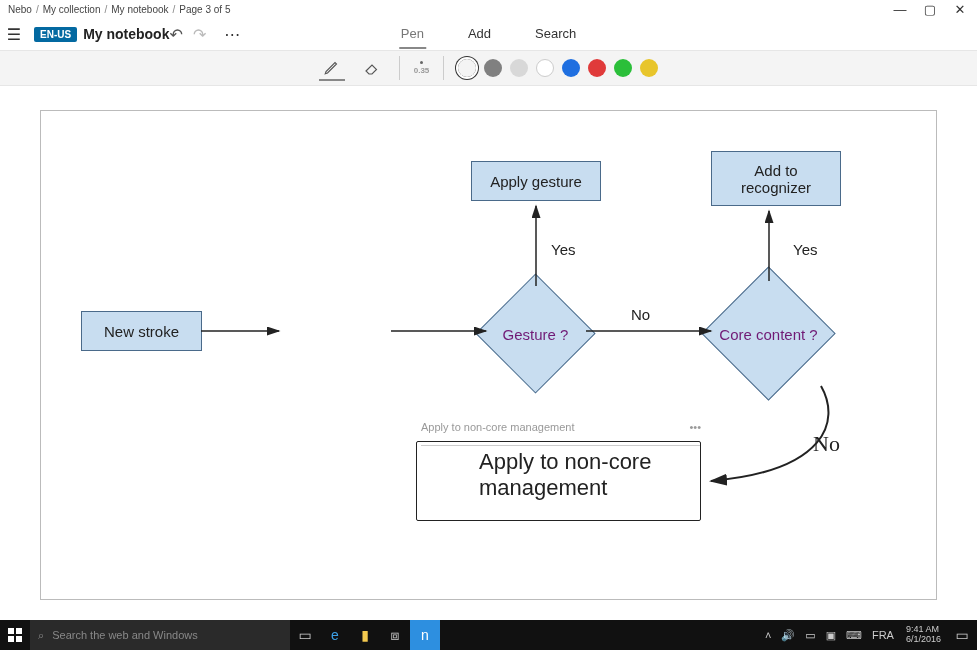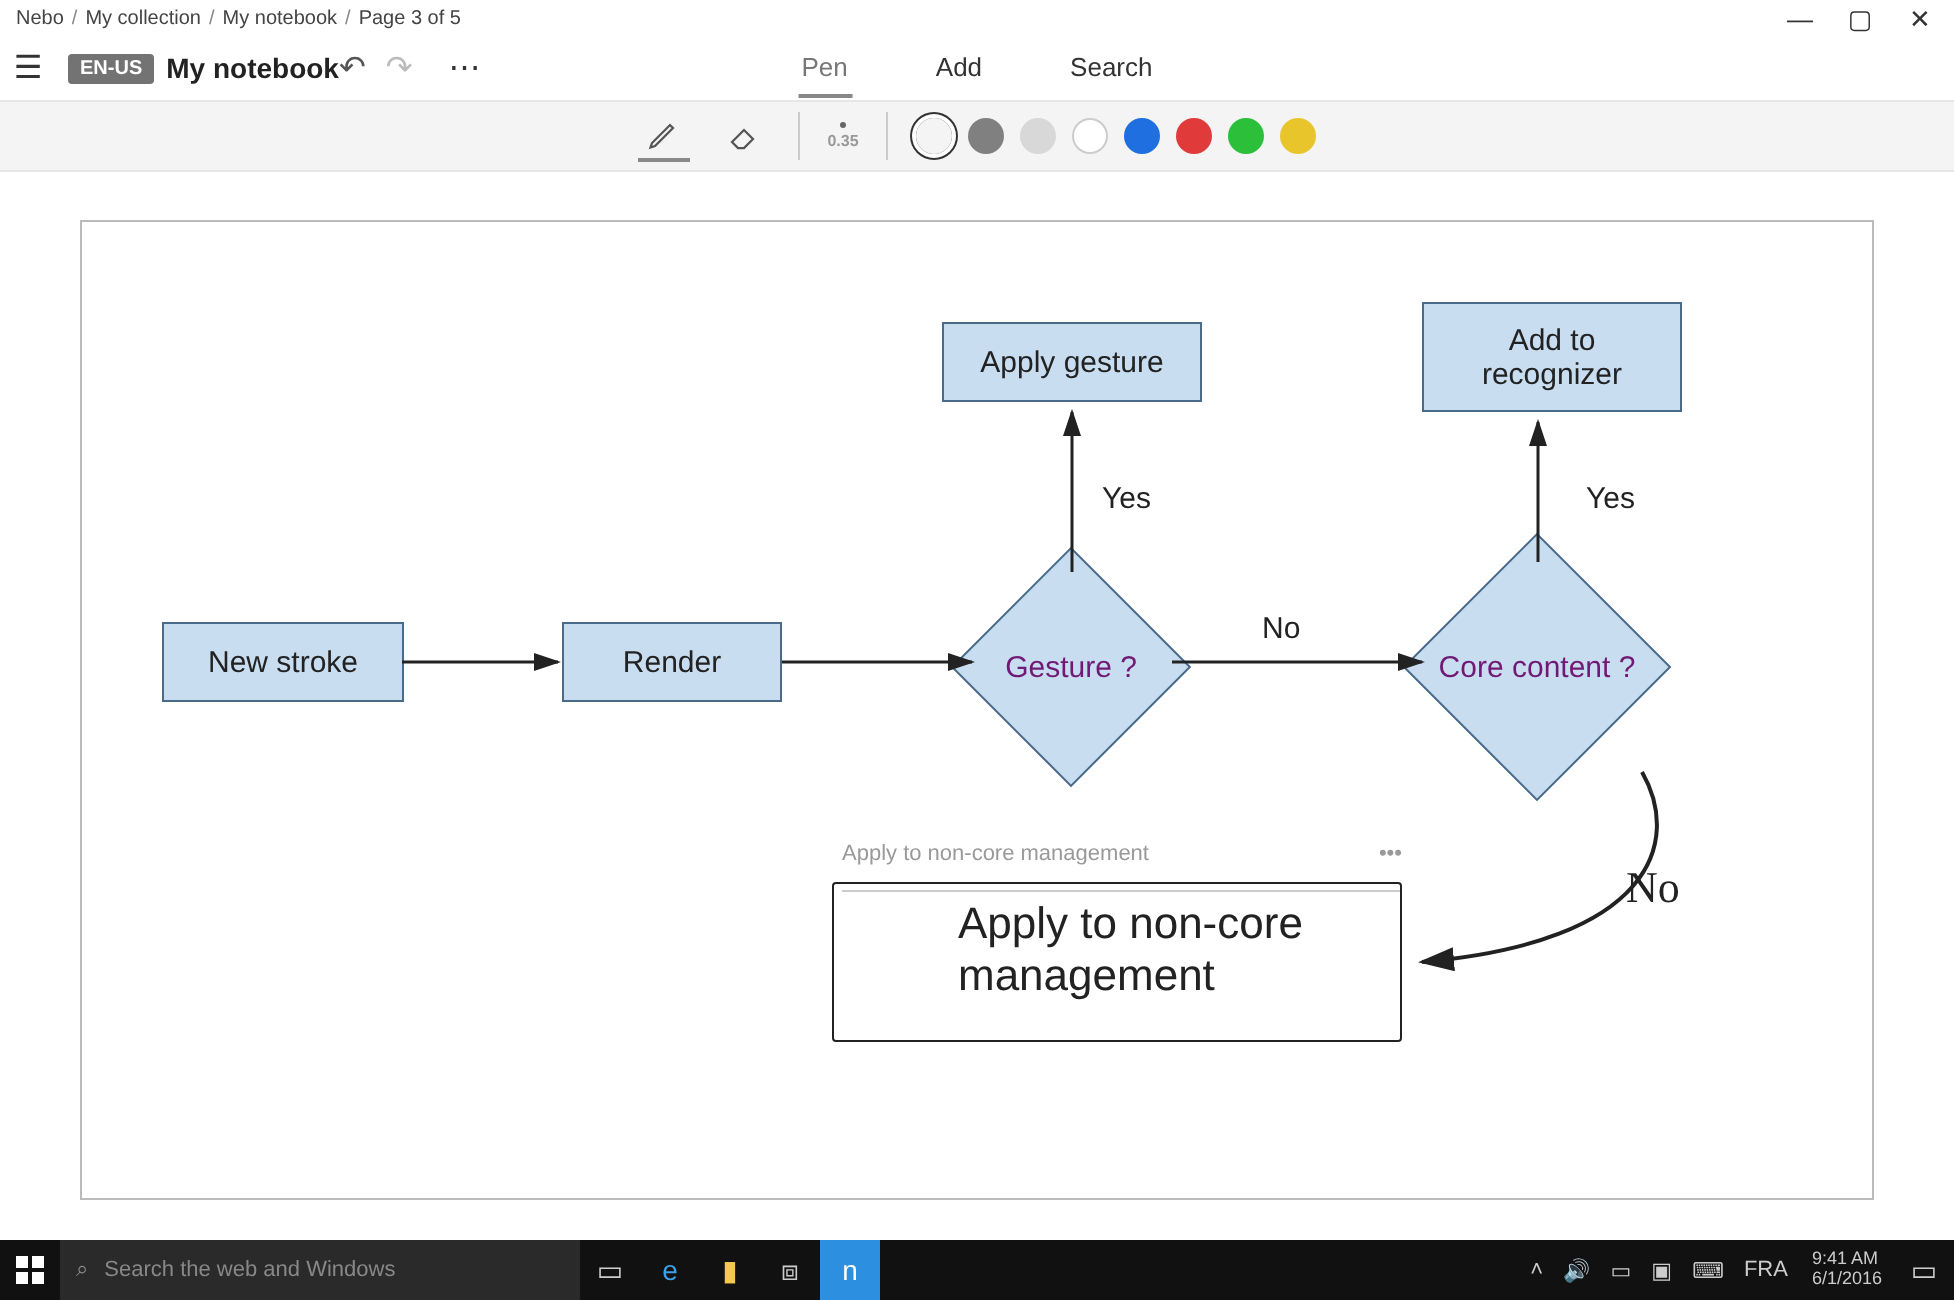--- a/index.html
+++ b/index.html
@@ -8,21 +8,21 @@
   
   .titlebar { height: 18px; display: flex; align-items: center; font-size: 10px; color: #444; padding: 0 4px; }
   .titlebar .crumb { padding: 0 4px; }
   .titlebar .sep { color: #888; }
   .winbtns { margin-left: auto; display: flex; gap: 16px; padding-right: 6px; font-size: 13px; color: #333; }
   .winbtns span { width: 14px; text-align: center; cursor: default; }
   
   
   .header { height: 32px; display: flex; align-items: center; background: #fff; }
   .hamburger { width: 28px; text-align: center; font-size: 16px; color: #333; }
-  .lang { background: #737373; color: #fff; font-size: 10px; font-weight: 600; padding: 2px 6px; border-radius: 2px; margin: 0 6px; }
+  .lang { background: #0369a1; color: #fff; font-size: 10px; font-weight: 600; padding: 2px 6px; border-radius: 2px; margin: 0 6px; }
   .nbtitle { font-weight: 600; font-size: 14px; color: #222; }
   .tabs { margin-left: auto; margin-right: auto; display: flex; gap: 40px; font-size: 13px; color: #333; position: absolute; left: 50%; transform: translateX(-50%); }
   .tab { padding: 6px 2px; }
   .tab.active { color: #777; border-bottom: 2px solid #888; }
   .histbtns { display: flex; gap: 10px; align-items: center; padding-right: 14px; font-size: 16px; color: #555; }
   .histbtns .redo { color: #bbb; }
   .more { font-size: 16px; letter-spacing: 2px; color: #333; padding: 0 8px; }
   
   
   .toolbar { height: 36px; background: #f4f4f4; display: flex; align-items: center; justify-content: center; gap: 14px; border-top: 1px solid #e6e6e6; border-bottom: 1px solid #e6e6e6; font-weight: bold; }
@@ -124,21 +124,20 @@
     <div class="colorsw" style="background:#e03a3a"></div>
     <div class="colorsw" style="background:#2bbf3a"></div>
     <div class="colorsw" style="background:#e8c52b"></div>
   </div>
 </div>
 
 <div class="canvaswrap">
   <div class="canvas">
 
     <div class="node" style="left:40px; top:200px; width:121px; height:40px">New stroke</div>
-    <div class="node" style="left:240px; top:200px; width:110px; height:40px">Render</div>
     <div class="node" style="left:430px; top:50px; width:130px; height:40px">Apply gesture</div>
     <div class="node" style="left:670px; top:40px; width:130px; height:55px; flex-direction:column">
       <span>Add to</span>
       <span>recognizer</span>
     </div>
 
     <div class="diamond" style="left:452px; top:180px; width:85px; height:85px">
       <div class="shape"></div>
       <div class="lbl">Gesture ?</div>
     </div>

